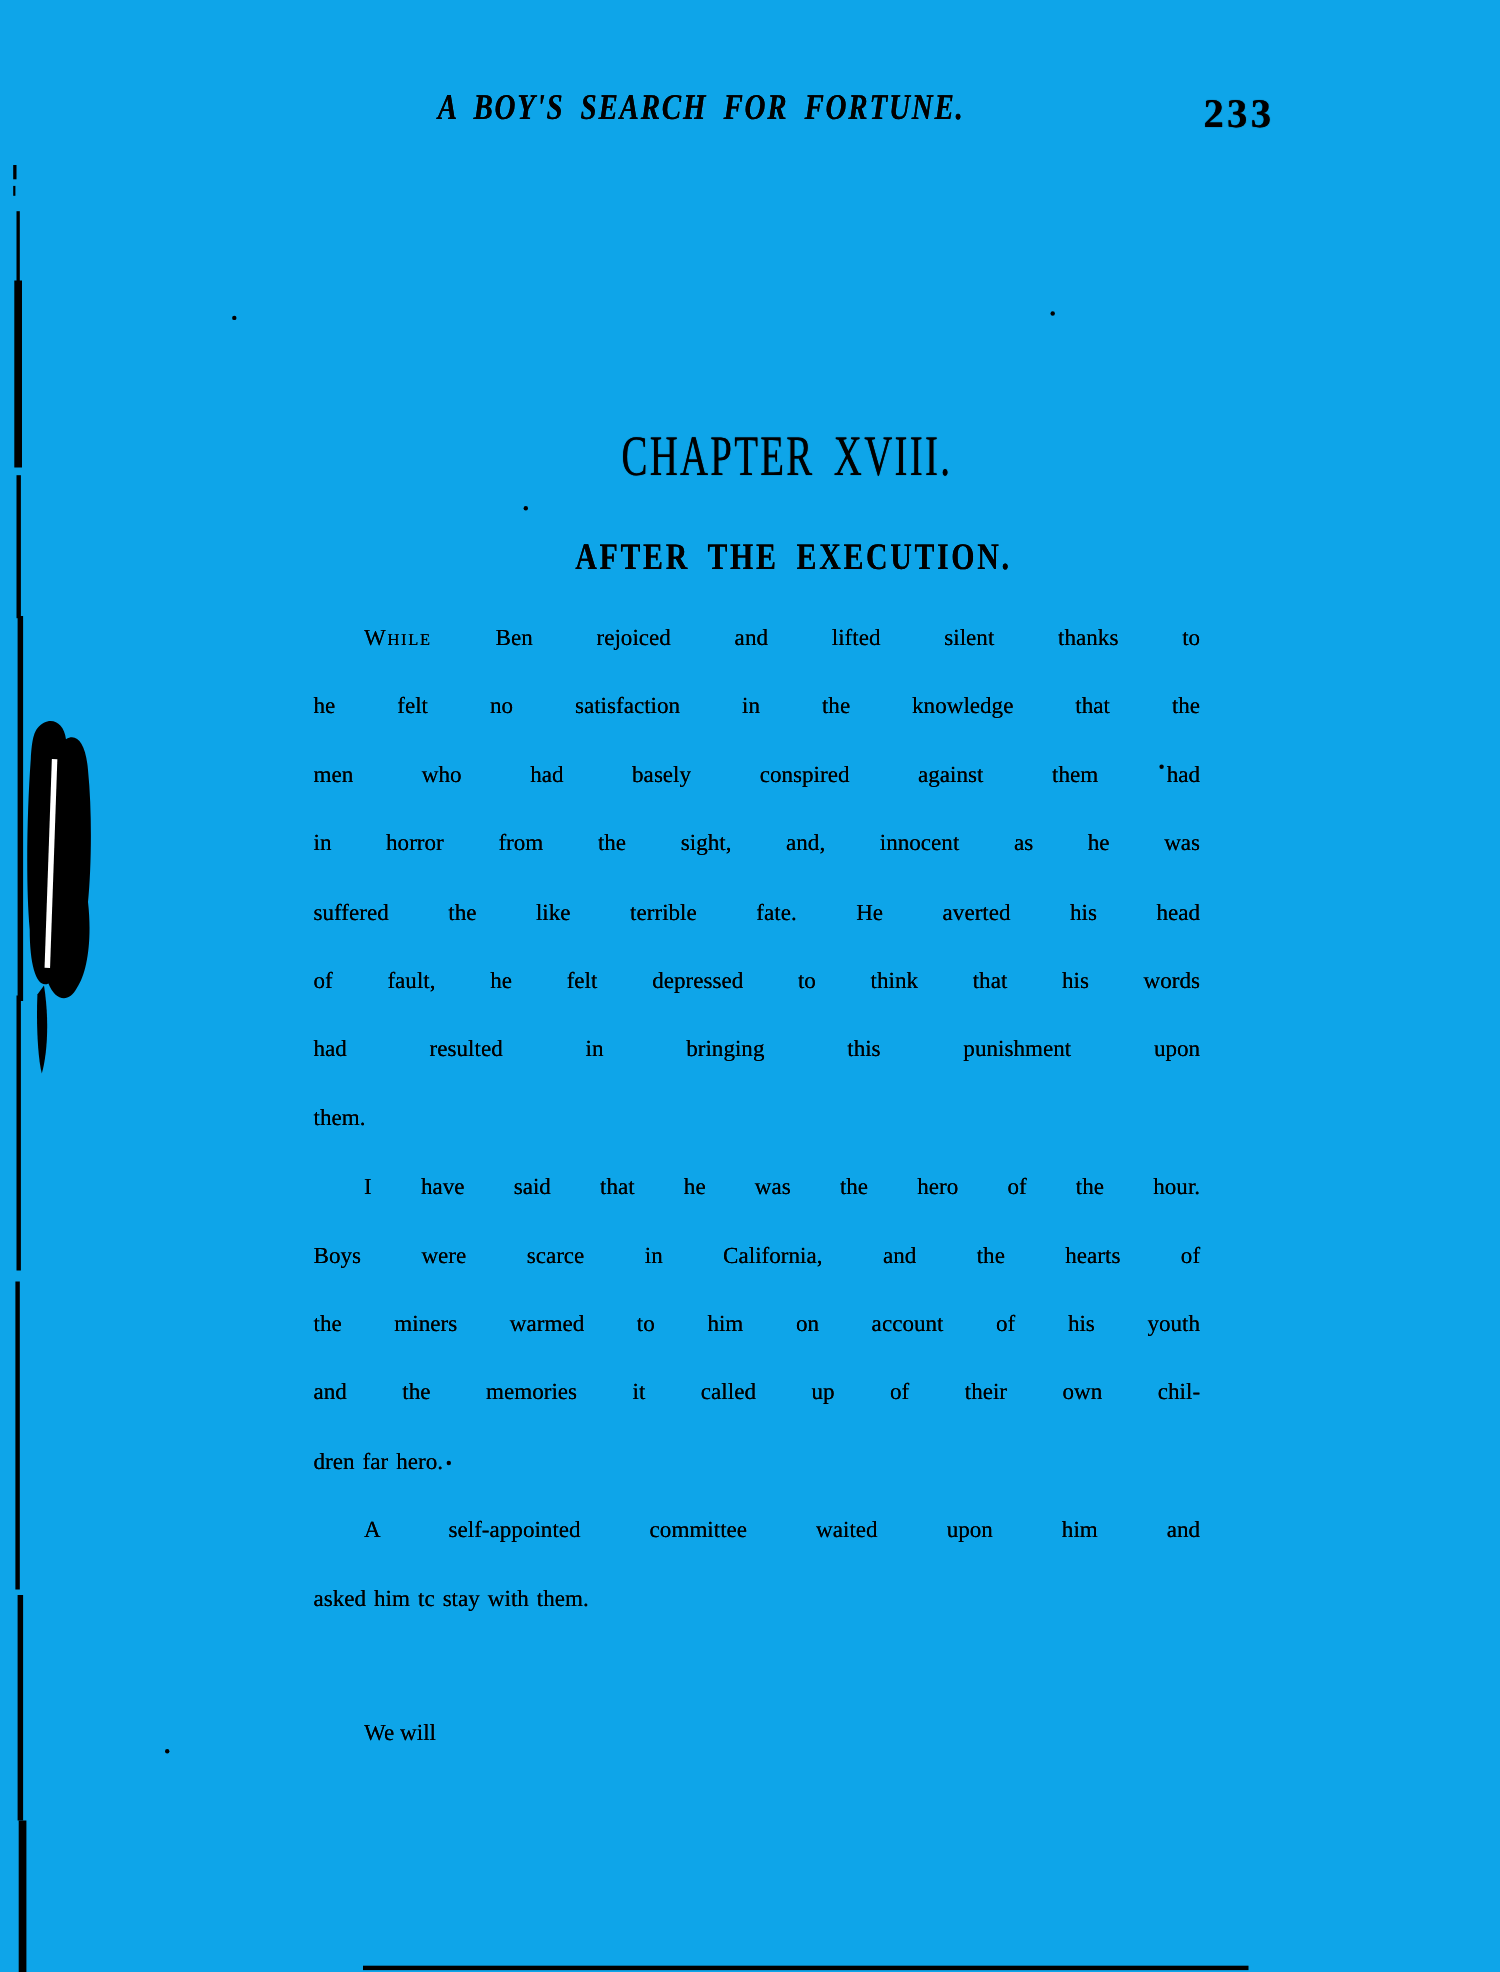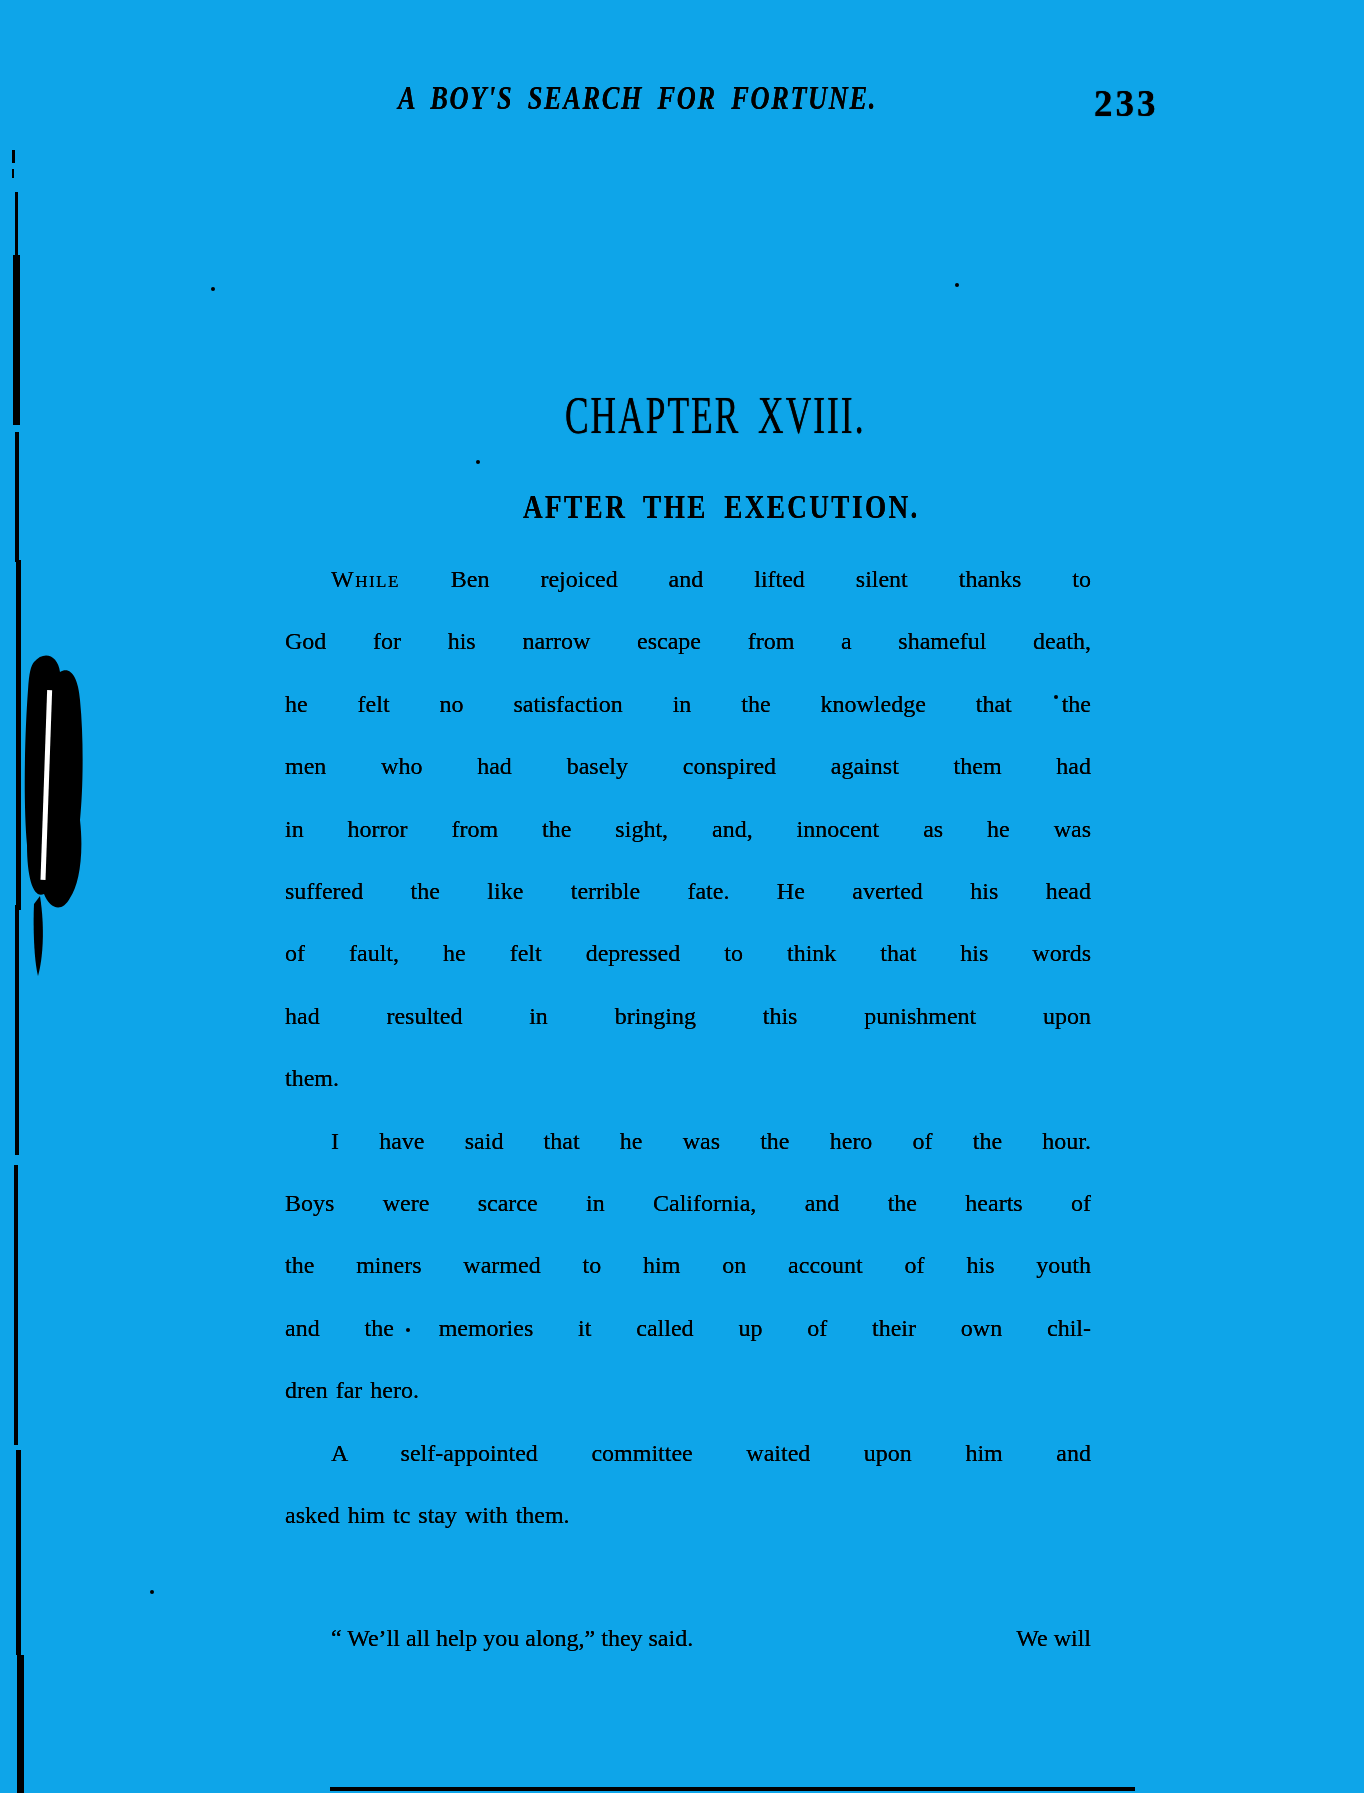--- a/index.html
+++ b/index.html
@@ -72,21 +72,21 @@
     transform: scaleX(0.80);
     transform-origin: left top;
     text-shadow: 0 0 0.5px #000;
   }
   
   .body-text {
     position: absolute;
     left: 285px;
     top: 548px;
     width: 806px;
-    font-size: 24px;
+    font-size: 21px;
     line-height: 62.4px;
     text-shadow: 0 0 0.55px #000;
   }
   .para { margin: 0; }
   .line {
     text-align: justify;
     text-align-last: justify;
     word-spacing: 2px;
   }
   .line.endline {
@@ -152,21 +152,20 @@
   <span class="running-title">A BOY'S SEARCH FOR FORTUNE.</span>
   <span class="page-number">233</span>
 
   <h1 class="chapter-heading">CHAPTER XVIII.</h1>
   <h2 class="chapter-subtitle">AFTER THE EXECUTION.</h2>
 
   <main class="body-text">
 
     <div class="para">
       <div class="line indent"><span class="lead">While</span> <span>Ben rejoiced and lifted silent thanks to</span></div>
-      <div class="line">God for his narrow escape from a shameful death,</div>
       <div class="line">he felt no satisfaction in the knowledge that the</div>
       <div class="line">men who had basely conspired against them had</div>
       <div class="line">in horror from the sight, and, innocent as he was</div>
       <div class="line">suffered the like terrible fate. He averted his head</div>
       <div class="line">of fault, he felt depressed to think that his words</div>
       <div class="line">had resulted in bringing this punishment upon</div>
       <div class="line endline">them.</div>
     </div>
 
     <div class="para">
@@ -177,19 +176,18 @@
       <div class="line endline">dren far hero.</div>
     </div>
 
     <div class="para">
       <div class="line indent">A self-appointed committee waited upon him and</div>
       <div class="line endline">asked him tc stay with them.</div>
     </div>
 
     <div class="para">
       <div class="dialogue-line">
-        <span>“ We’ll all help you along,” they said.</span>
         <span>We will</span>
       </div>
     </div>
 
   </main>
 </div>
 
 </body></html>

